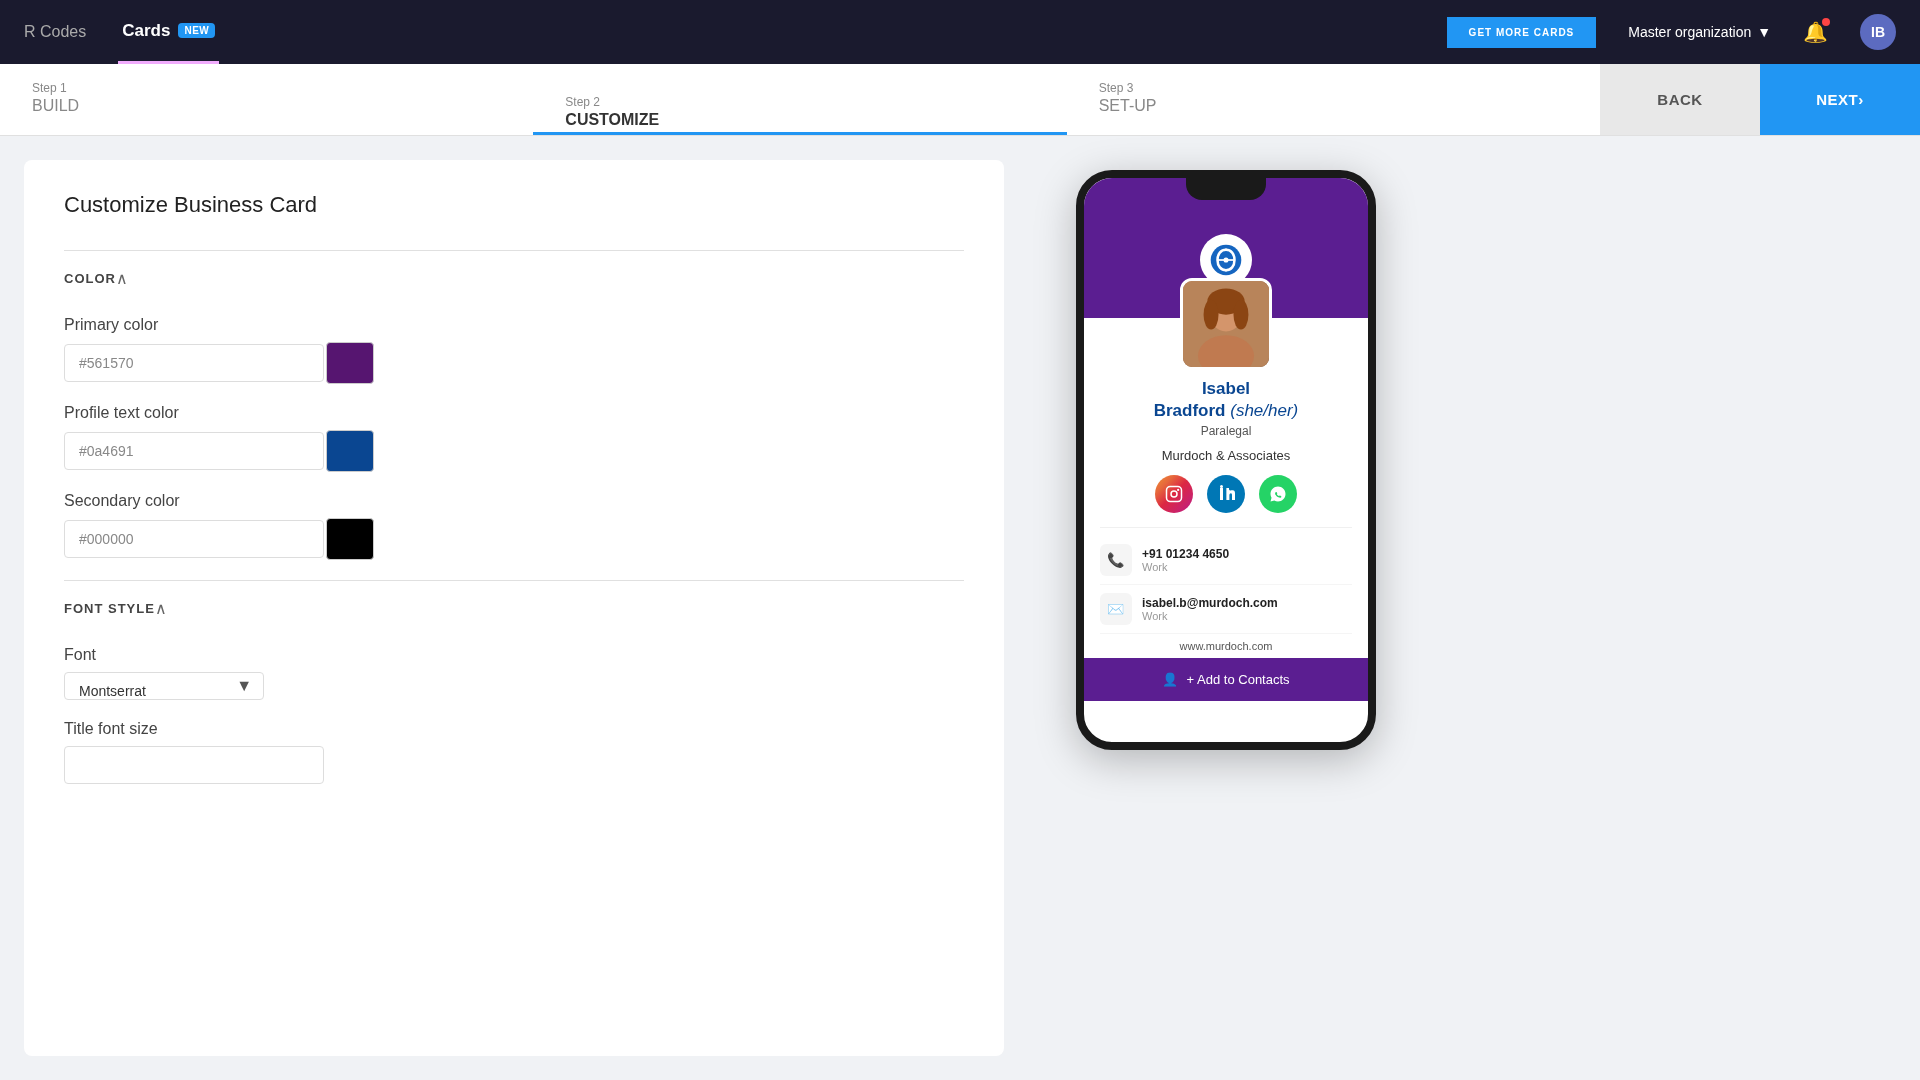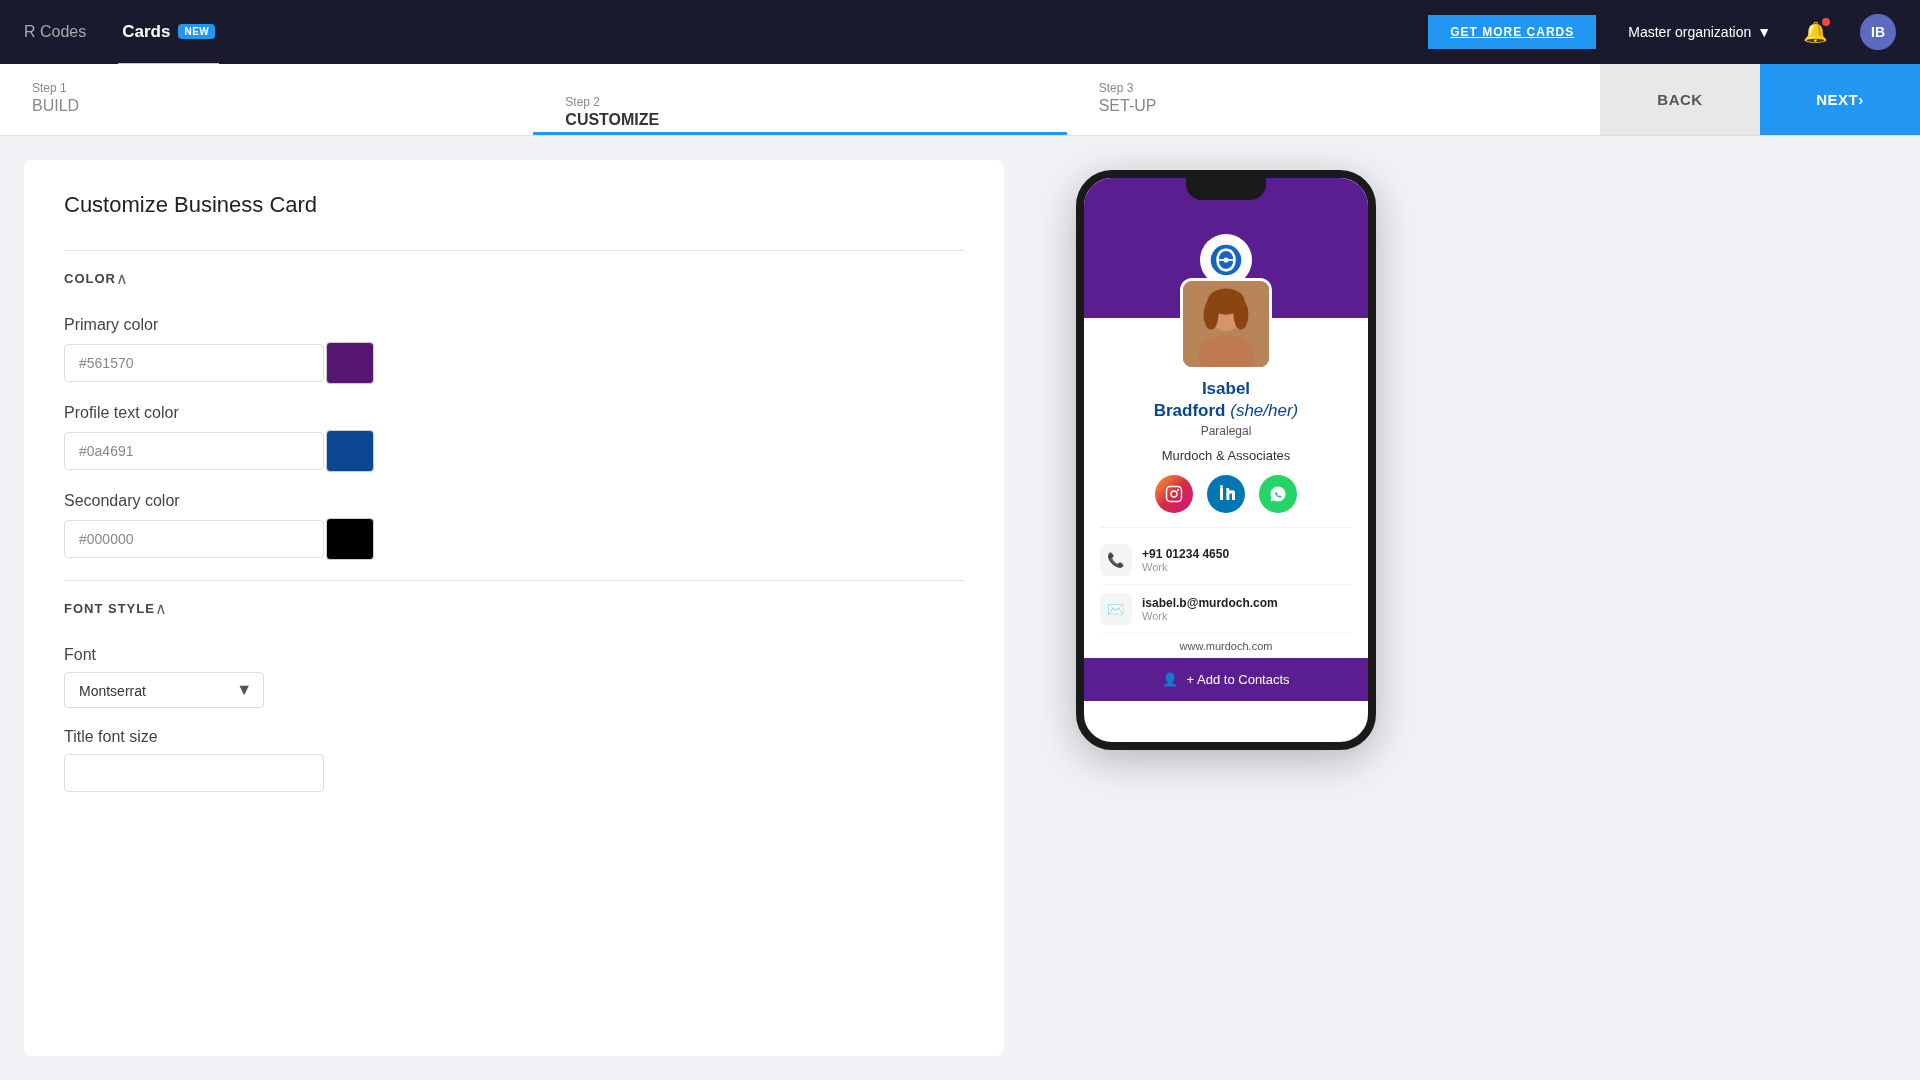--- a/index.html
+++ b/index.html
@@ -20,46 +20,45 @@
       font-weight: 500;
       cursor: pointer;
     }
     .topnav-cards {
       display: flex;
       align-items: center;
       gap: 8px;
       color: #fff;
       font-size: 17px;
       font-weight: 600;
-      border-bottom: 1px solid #f0abfc;
+      border-bottom: 3px solid #f0abfc;
       height: 100%;
       padding: 0 4px;
     }
     .badge-new {
       background: #2196f3;
       color: #fff;
       font-size: 10px;
       font-weight: 700;
       padding: 2px 6px;
       border-radius: 4px;
       letter-spacing: 0.5px;
     }
     .topnav-spacer { flex: 1; }
     .get-more-btn {
       background: #2196f3;
       color: #fff;
-      font-size: 12px;
+      font-size: 10px;
       font-weight: 700;
       letter-spacing: 1px;
       border: none;
       border-radius: 0;
       padding: 10px 22px;
       cursor: pointer;
       text-transform: uppercase;
-      text-decoration: underline;
     }
     .org-selector {
       display: flex;
       align-items: center;
       color: #fff;
       font-size: 14px;
       gap: 6px;
       cursor: pointer;
     }
     .bell-icon {
@@ -229,21 +228,21 @@
     }
 
     .font-select-wrapper {
       position: relative;
       display: inline-block;
     }
     .font-select {
       appearance: none;
       border: 1px solid #ddd;
       border-radius: 4px;
-      padding: 10px 40px 8px 14px;
+      padding: 10px 40px 0 14px;
       font-size: 14px;
       color: #333;
       width: 200px;
       background: #fff;
       cursor: pointer;
       outline: none;
     }
     .select-arrow {
       position: absolute;
       right: 12px;

